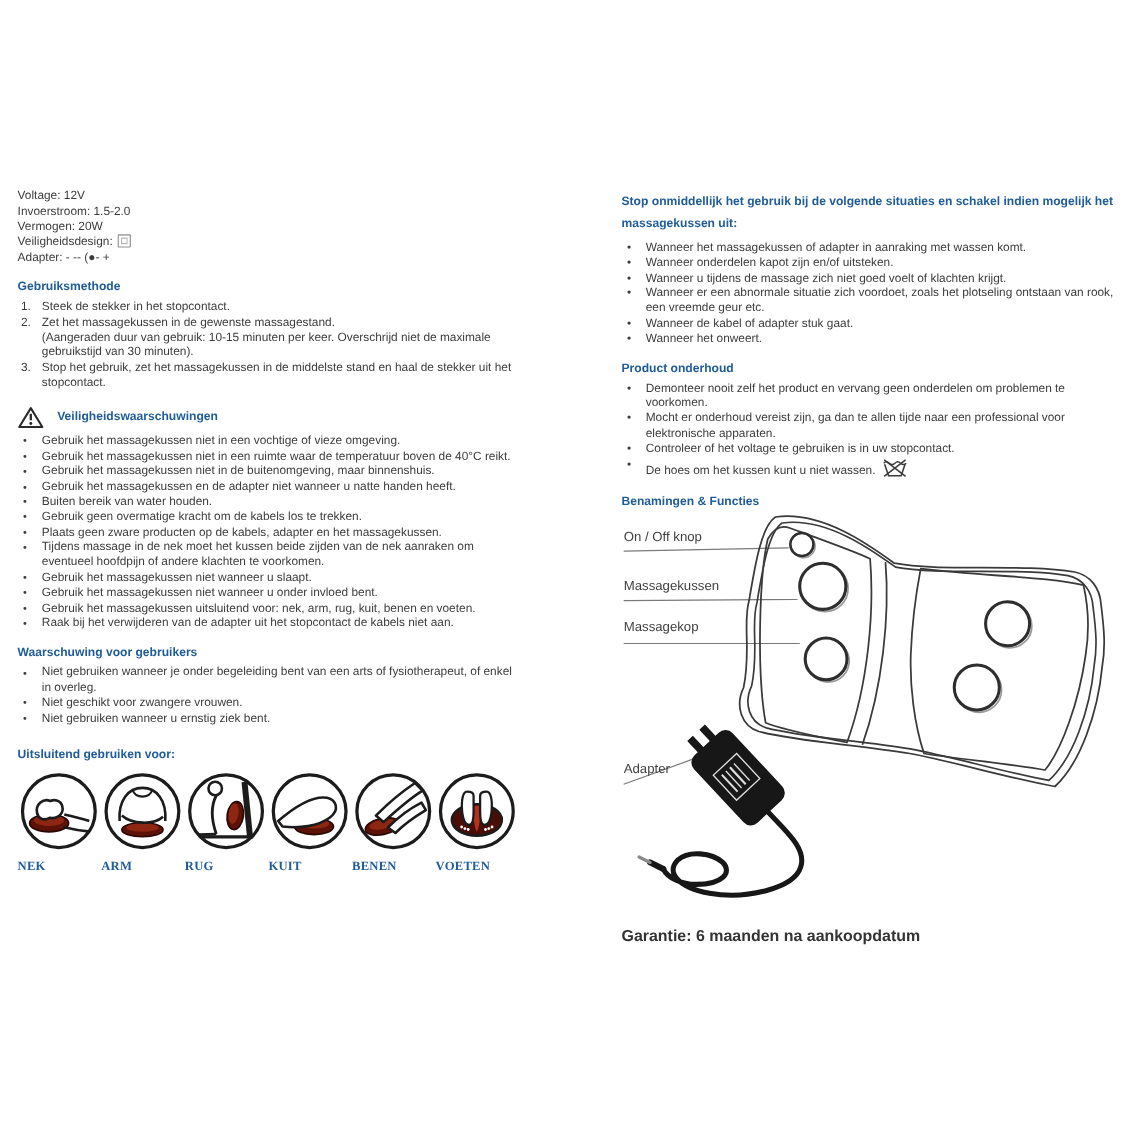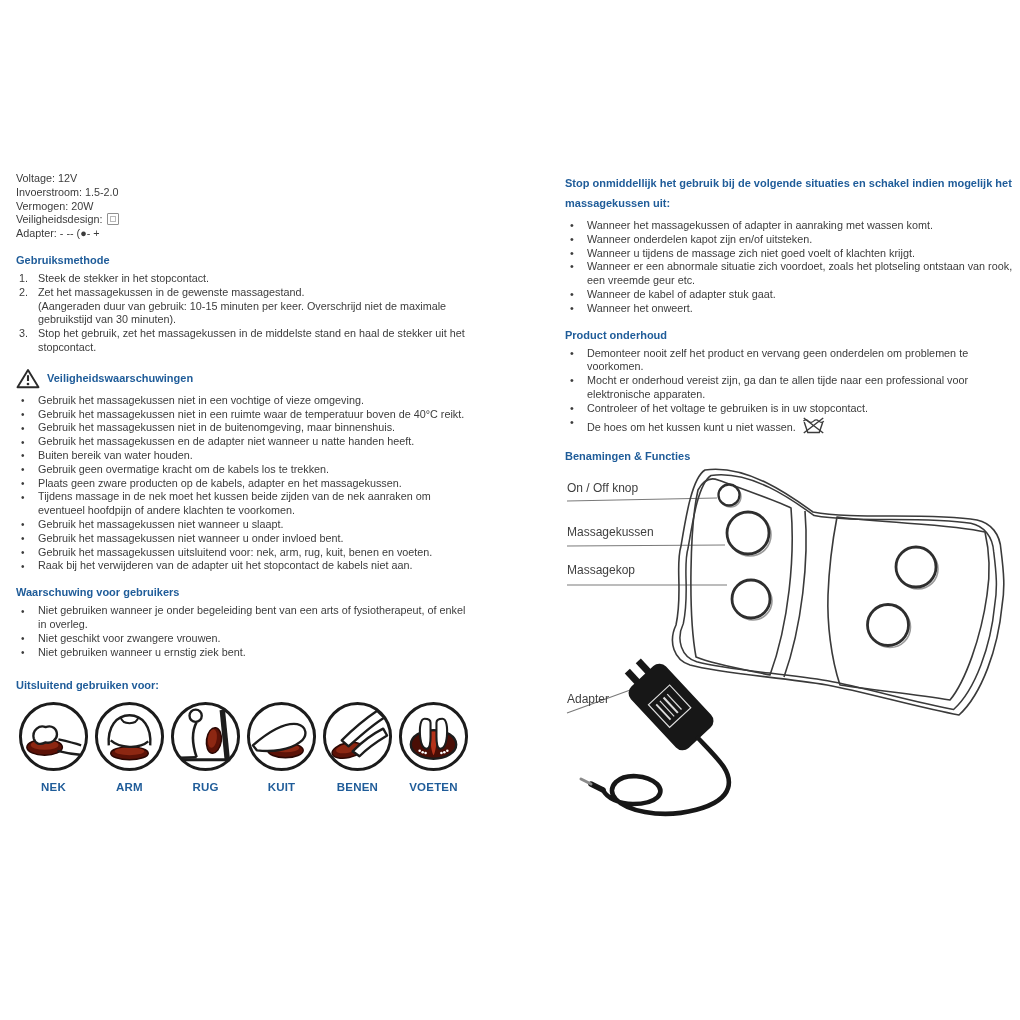--- a/index.html
+++ b/index.html
@@ -11,24 +11,24 @@
   h3{margin:12px 0 5px 0;font-size:11px;line-height:14px;color:#1f5c99;font-weight:bold;}
   .specs div{white-space:nowrap;}
   .sq{display:inline-block;width:10px;height:10px;border:1.5px solid #909090;border-radius:1px;
       vertical-align:-2px;margin-left:5px;box-shadow:inset 0 0 0 2px #fff,inset 0 0 0 3px #b9b9b9;}
   .intro{margin:13px 0 0 0;}
   .step{position:relative;padding-left:22px;}
   .step .num{position:absolute;left:3px;}
   .li{position:relative;padding-left:22px;}
   .li::before{content:"\2022";position:absolute;left:5px;top:0;}
   .left .li::before{font-size:10px;top:0.5px;}
-  .warn-h{display:flex;align-items:center;gap:7px;margin-top:13px;}
+  .warn-h{display:flex;align-items:center;gap:12px;margin-top:13px;}
   .warn-h svg{flex:0 0 auto;}
   .zones{display:flex;gap:1px;margin-top:7px;}
-  .zone{width:75px;text-align:center;}
+  .zone{width:75px;text-align:left;font-family:Liberation Serif, serif;}
   .zone svg{display:block;margin:0 auto;}
   .zone .zl{margin-top:7px;font-weight:bold;color:#1f5c99;font-size:11.5px;letter-spacing:.2px;}
   .stop-h{line-height:19.5px;margin:0 0 6px 0;}
   .wash{vertical-align:-4px;margin-left:6px;}
   .diagram{position:relative;height:366px;margin-top:2px;}
   .diagram svg.art{position:absolute;left:0;top:0;}
   .dlabel{position:absolute;font-size:12px;color:#3f3f3f;line-height:14px;}
   .warranty{margin-top:8px;font-size:14.5px;line-height:18px;font-weight:bold;color:#333;}
 </style>
 </head>
@@ -245,15 +245,16 @@
           <line x1="38" y1="322" x2="26" y2="316" stroke="#171717" stroke-width="5.5" stroke-linecap="round"></line>
           <line x1="26" y1="316" x2="16" y2="311" stroke="#8a8a8a" stroke-width="3" stroke-linecap="round"></line>
         </g>
       </svg>
       <div class="dlabel" style="left:2px;top:13px">On / Off knop</div>
       <div class="dlabel" style="left:2px;top:57px">Massagekussen</div>
       <div class="dlabel" style="left:2px;top:95px">Massagekop</div>
       <div class="dlabel" style="left:2px;top:224px">Adapter</div>
     </div>
 
+    <div class="warranty">Garantie: 6 maanden na aankoopdatum</div>
   </div>
 
 </div>
 
 </body></html>

